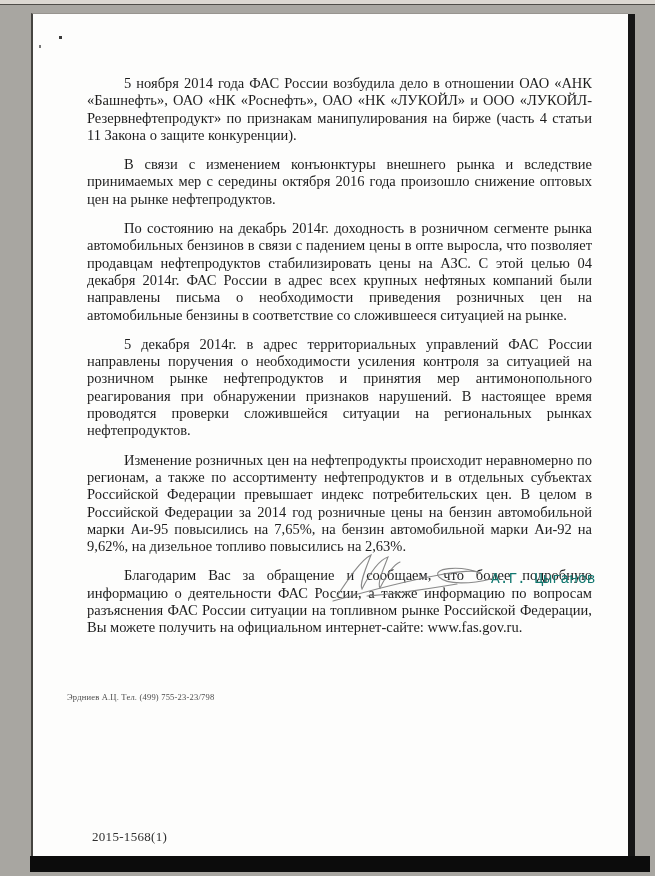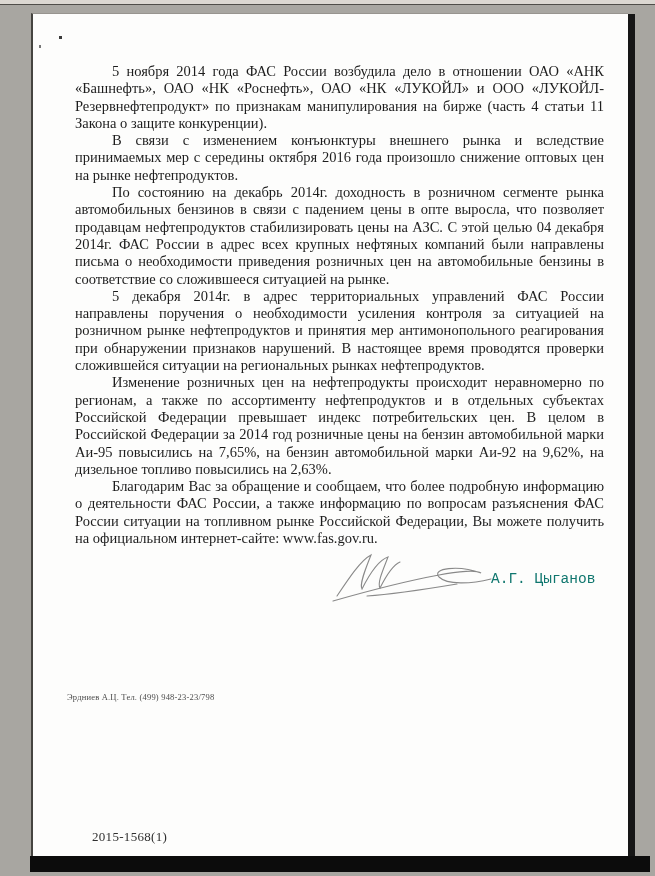--- a/index.html
+++ b/index.html
@@ -27,21 +27,21 @@
   }
   .scan-strip{
     position:absolute;left:30px;top:856px;width:620px;height:16px;
     background:#0c0c0c;
   }
   .letter-body{
     position:absolute;left:42px;top:49px;width:529px;
     font-size:14.5px;line-height:17.3px;color:#1d1d1d;
     text-align:justify;
   }
-  .letter-body p{margin:0;text-indent:37px;}
+  .letter-body p{margin:12px;text-indent:37px;}
   .speck{position:absolute;background:#555;}
   .speck-a{left:6px;top:31px;width:2px;height:3px;background:#777;}
   .speck-b{left:26px;top:22px;width:3px;height:3px;background:#3a3a3a;}
   .signature-wrap{
     position:absolute;left:298px;top:530px;width:260px;height:70px;
   }
   .signature-svg{position:absolute;left:0;top:0;}
   .signatory-name{
     position:absolute;left:160px;top:27px;
     font-size:14.5px;color:#0f766e;white-space:nowrap;font-family:Liberation Mono, monospace;
@@ -78,20 +78,20 @@
     <svg class="signature-svg" width="175" height="65" viewBox="0 0 175 65">
       <g fill="none" stroke="#7d7d7d" stroke-width="1.1" stroke-linecap="round" opacity="0.9">
         <path d="M6,52 C18,34 30,16 40,11 C35,24 28,40 31,45 C38,31 48,16 57,13 C52,26 46,39 49,44 C55,32 62,21 69,18"></path>
         <path d="M2,57 C30,49 70,38 108,31 C128,27 146,26 150,29 C128,21 100,24 108,33 C116,41 140,40 160,35"></path>
         <path d="M36,52 C66,50 96,45 126,40"></path>
       </g>
     </svg>
     <span class="signatory-name">А.Г. Цыганов</span>
   </div>
 
-  <div class="footer-contact">Эрдниев А.Ц. Тел. (499) 948-23-23/798</div>
+  <div class="footer-contact">Эрдниев А.Ц. Тел. (499) 755-23-23/798</div>
 
   <div class="document-number">2015-1568(1)</div>
 
 </div>
 
 <div class="page-shadow-right"></div>
 <div class="scan-strip"></div>
 
 </body></html>

